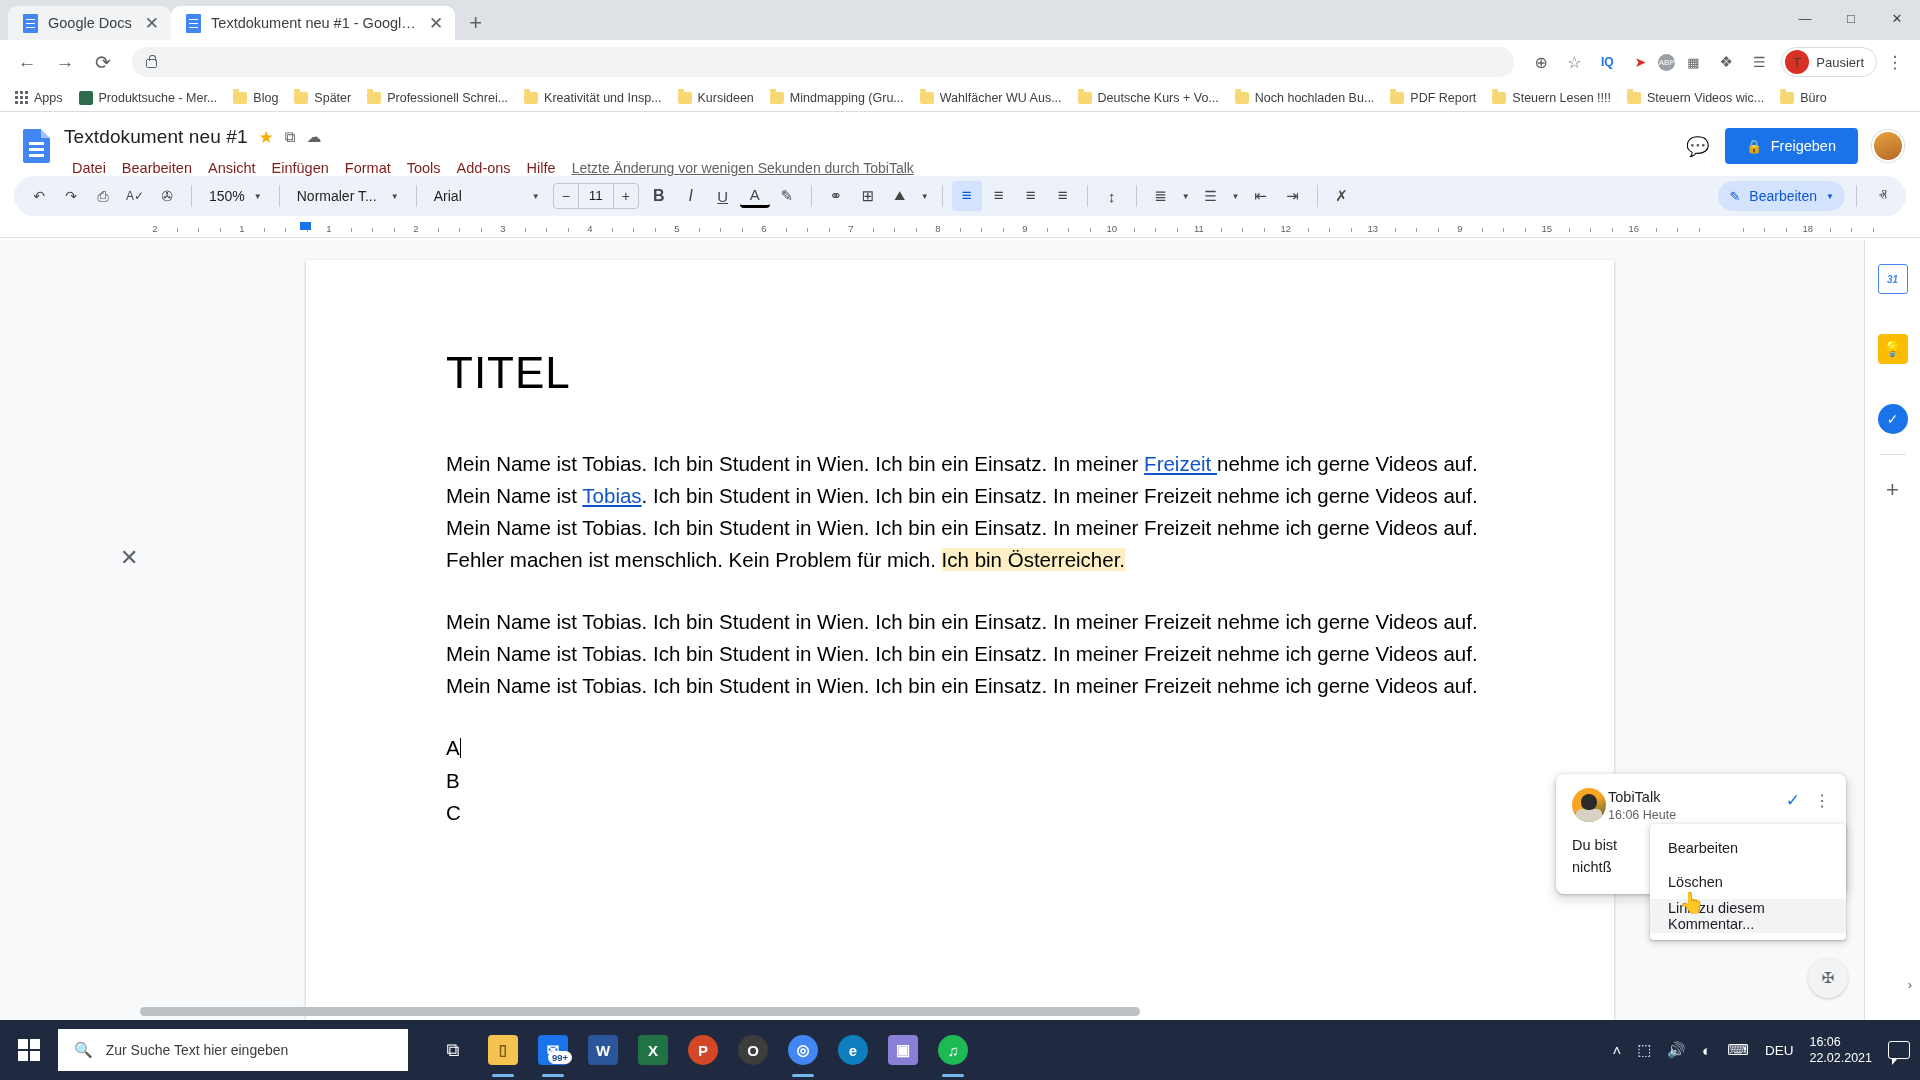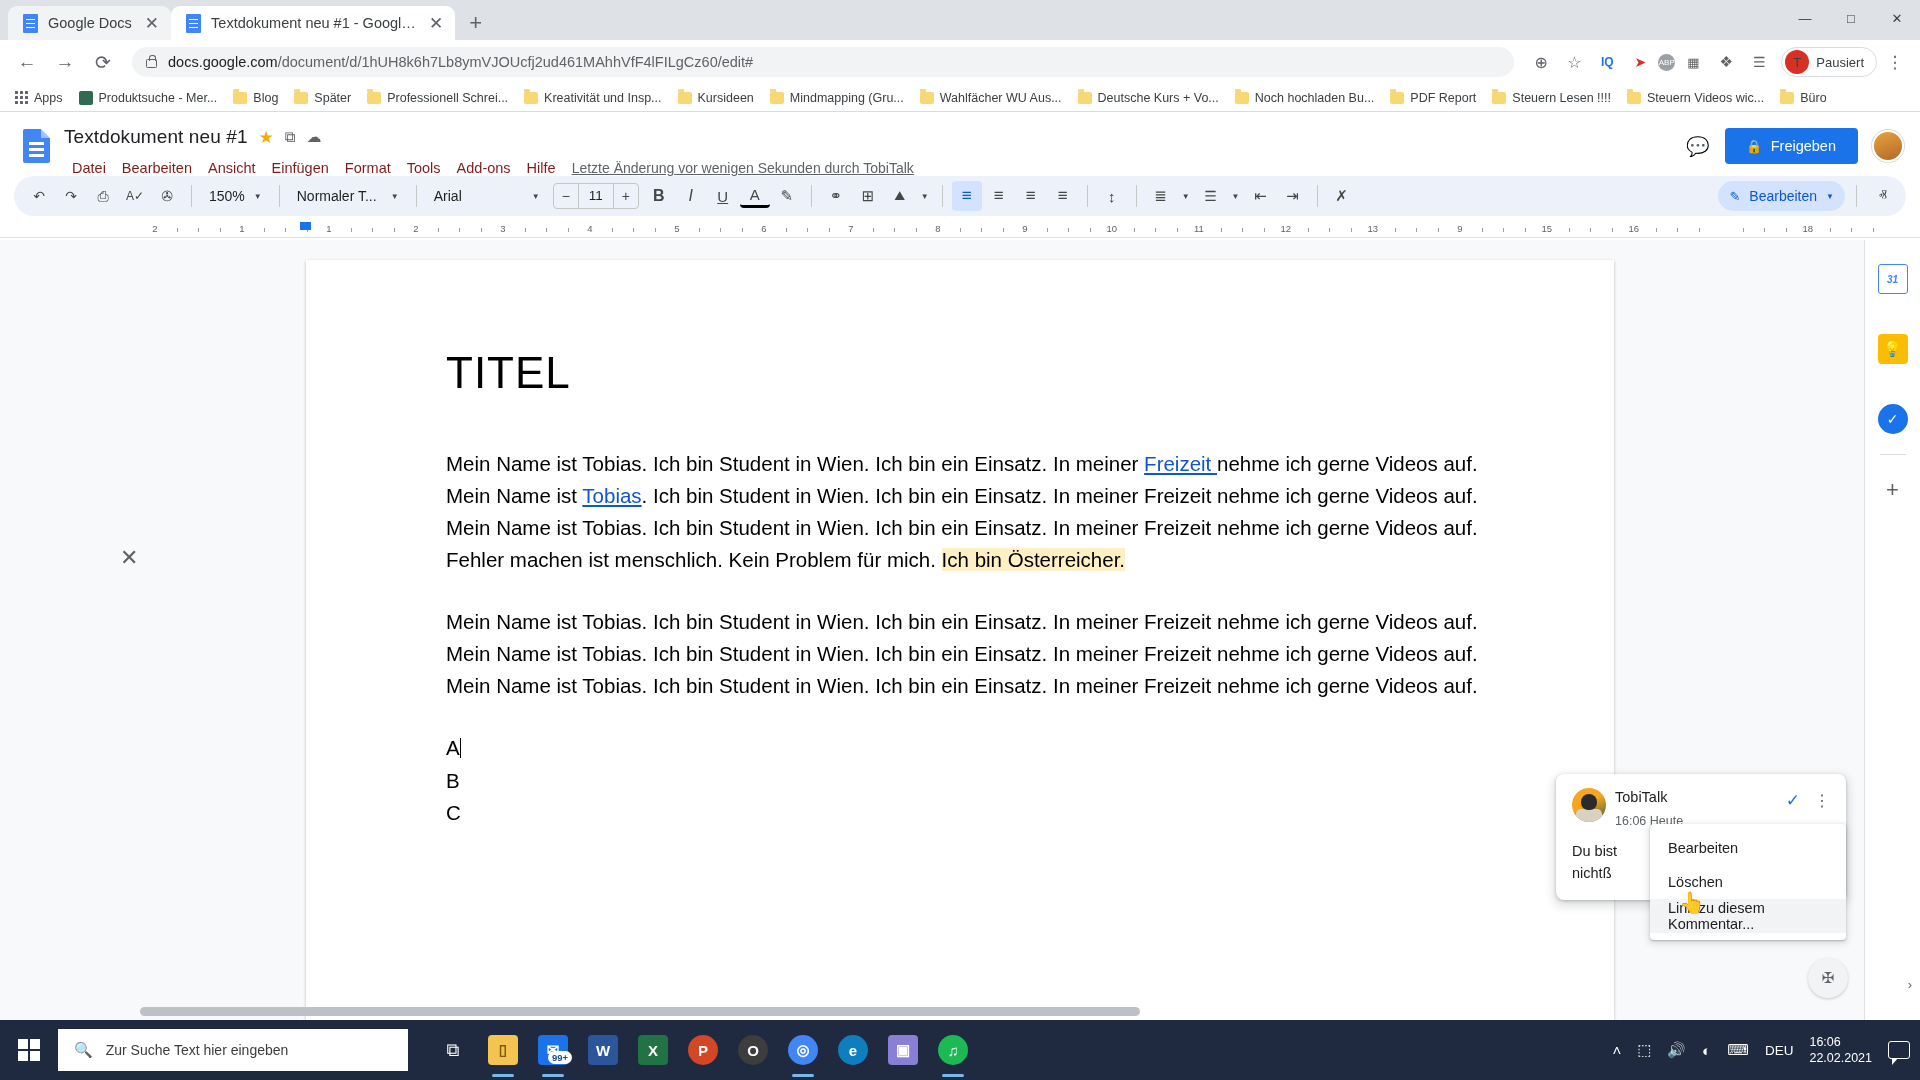--- a/index.html
+++ b/index.html
@@ -123,27 +123,27 @@
   .rail-div { width:26px; height:1px; background:#dadce0; margin:-20px 0;}
   .plus-icon { color:#5f6368; font-size:22px; }
 
   .explore-btn { position:absolute; right:72px; bottom:22px; width:40px; height:40px; border-radius:50%;
      background:#f1f3f4; display:flex; align-items:center; justify-content:center; box-shadow:0 1px 3px rgba(0,0,0,.2); cursor:pointer; color:#5f6368; font-size:15px; z-index:6;}
   .rail-collapse { position:absolute; right:8px; bottom:28px; color:#5f6368; font-size:13px; z-index:7; cursor:pointer;}
 
   
   .comment-card { position:absolute; right:74px; top:662px; width:290px; background:#fff; border-radius:8px;
     box-shadow:0 1px 3px rgba(60,64,67,.3), 0 4px 8px 3px rgba(60,64,67,.15); padding:14px 16px 16px 16px; z-index:20;}
-  .cc-head { display:flex; align-items:flex-start; gap:9px;}
+  .cc-head { display:flex; align-items:flex-start; gap:2px;}
   .cc-avatar { width:34px; height:34px; border-radius:50%; flex:0 0 34px; overflow:hidden;
      background:linear-gradient(150deg,#f6a623 0%, #f6a623 45%, #3e5b3a 100%); position:relative;}
   .cc-avatar:after { content:""; position:absolute; left:9px; top:6px; width:16px; height:16px; background:#2b2b2b; border-radius:50% 50% 45% 45%;}
   .cc-avatar:before { content:""; position:absolute; left:4px; bottom:0; width:26px; height:13px; background:#d8d2c2; border-radius:5px 5px 0 0;}
   .cc-name { font-size:14.5px; color:#202124; font-weight:500; line-height:18px;}
-  .cc-time { font-size:12.5px; color:#5f6368; margin-top:8px;}
+  .cc-time { font-size:12.5px; color:#5f6368; margin-top:2px;}
   .cc-actions { margin-left:auto; display:flex; align-items:center; gap:14px; padding-top:2px;}
   .cc-check { color:#1a73e8; font-size:17px; cursor:pointer;}
   .cc-kebab { color:#5f6368; font-size:16px; line-height:6px; cursor:pointer; letter-spacing:0; }
   .cc-body { margin-top:12px; font-size:14.5px; color:#202124; line-height:22px;}
 
   .ctx-menu { position:absolute; right:74px; top:712px; width:196px; background:#fff; border-radius:4px;
      box-shadow:0 2px 6px 2px rgba(60,64,67,.15), 0 1px 2px rgba(60,64,67,.3); padding:7px 0; z-index:30;}
   .ctx-item { height:34px; display:flex; align-items:center; padding:0 18px; font-size:14.5px; color:#202124; cursor:pointer;}
   .ctx-item.hover { background:#f1f3f4; }
   .cursor-hand { position:absolute; left:1679px; top:779px; z-index:40; font-size:21px; color:#202124; pointer-events:none;}
@@ -194,21 +194,20 @@
       <div class="wc">✕</div>
     </div>
   </div>
 
   <div class="navbar">
     <div class="navbtn">←</div>
     <div class="navbtn">→</div>
     <div class="navbtn">⟳</div>
     <div class="omnibox">
       <span class="lock"></span>
-      <span class="url"><b>docs.google.com</b><span>/document/d/1hUH8k6h7Lb8ymVJOUcfj2ud461MAhhVfF4lFILgCz60/edit#</span></span>
     </div>
     <div class="ext-icons">
       <div class="exti" style="font-size:16px">⊕</div>
       <div class="exti" style="font-size:16px">☆</div>
       <div class="exti" style="color:#1a73e8;font-weight:700;font-size:12px">IQ</div>
       <div class="exti" style="color:#d93025;font-size:14px">➤</div>
       <div class="exti" style="font-size:8px;border-radius:50%;background:#9aa0a6;color:#fff;width:17px;height:17px">ABP</div>
       <div class="exti" style="font-size:13px">▦</div>
       <div class="exti" style="font-size:15px">❖</div>
       <div class="exti" style="font-size:14px">☰</div>

